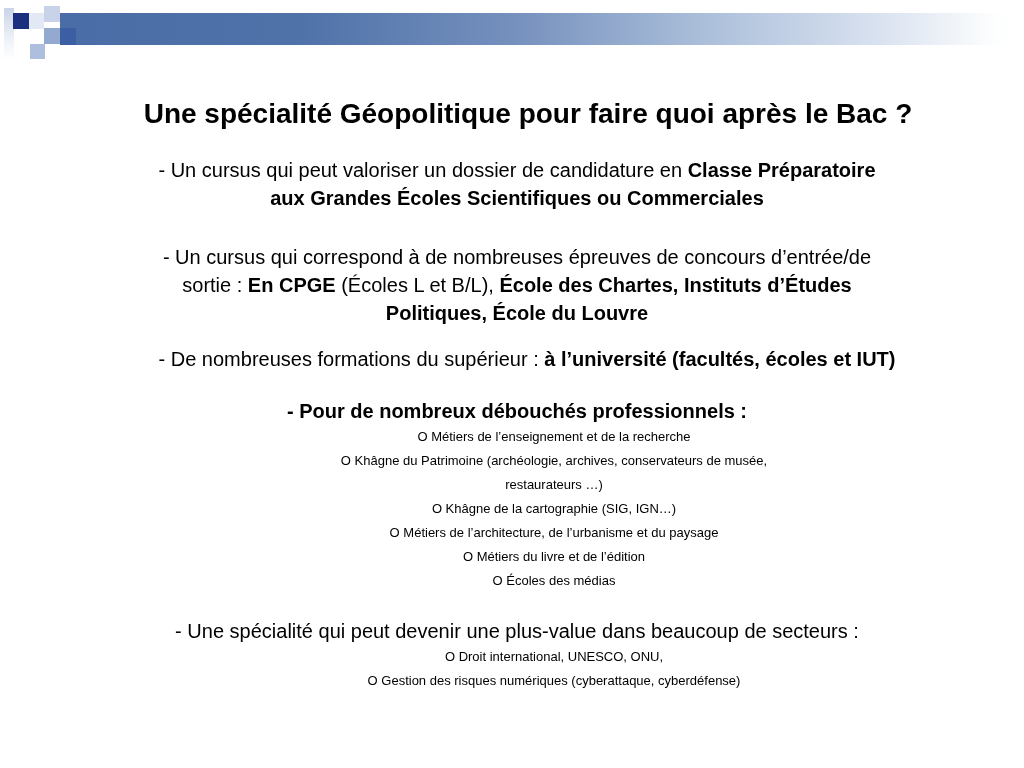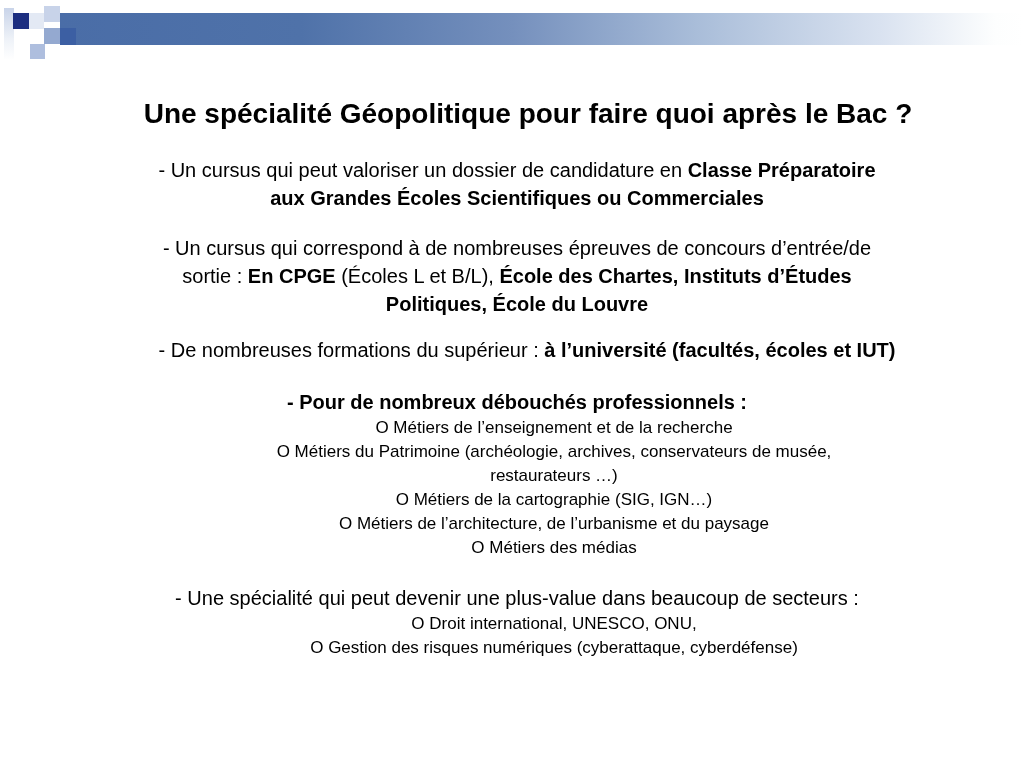--- a/index.html
+++ b/index.html
@@ -50,28 +50,28 @@
   
   .body {
     position: absolute;
     left: 93px; top: 150px; width: 848px;
     font-size: 20px;
     line-height: 28px;
     text-align: center;
   }
   .para { margin: 0; white-space: pre-line; }
   .para-1 { margin-top: 6px; }
-  .para-2 { margin-top: 22px; }
+  .para-2 { margin-top: 31px; }
   .para-3 { margin-top: 18px; margin-left: 20px; }
   .para-4 { margin-top: 24px; font-weight: bold; }
   .para-5 { margin-top: 24px; }
   .para b { font-weight: bold; }
   .subitems { padding-left: 54px; }
   .subitem {
-    font-size: 17px;
+    font-size: 13px;
     line-height: 24px;
     white-space: pre-line;
     margin-left: 20px;
   }
 </style>
 </head>
 <body>
 
 <div class="slide">
 
@@ -96,25 +96,26 @@
     <p class="para para-2"><span>- Un cursus qui correspond à de nombreuses épreuves de concours d’entrée/de
 sortie : </span><b>En CPGE</b><span> (Écoles L et B/L), </span><b>École des Chartes, Instituts d’Études
 Politiques, École du Louvre</b></p>
 
     <p class="para para-3"><span>- De nombreuses formations du supérieur : </span><b>à l’université (facultés, écoles et IUT)</b></p>
 
     <p class="para para-4"><span>- Pour de nombreux débouchés professionnels :</span></p>
 
     <div class="subitems">
       <div class="subitem">O Métiers de l’enseignement et de la recherche</div>
-      <div class="subitem">O Métiers du Patrimoine (archéologie, archives, conservateurs de musée,
+      <div class="subitem">O Khâgne du Patrimoine (archéologie, archives, conservateurs de musée,
 restaurateurs …)</div>
-      <div class="subitem">O Métiers de la cartographie (SIG, IGN…)</div>
+      <div class="subitem">O Khâgne de la cartographie (SIG, IGN…)</div>
       <div class="subitem">O Métiers de l’architecture, de l’urbanisme et du paysage</div>
-      <div class="subitem">O Métiers des médias</div>
+      <div class="subitem">O Métiers du livre et de l’édition</div>
+      <div class="subitem">O Écoles des médias</div>
     </div>
 
     <p class="para para-5"><span>- Une spécialité qui peut devenir une plus-value dans beaucoup de secteurs :</span></p>
 
     <div class="subitems">
       <div class="subitem">O Droit international, UNESCO, ONU,</div>
       <div class="subitem">O Gestion des risques numériques (cyberattaque, cyberdéfense)</div>
     </div>
 
   </div>

